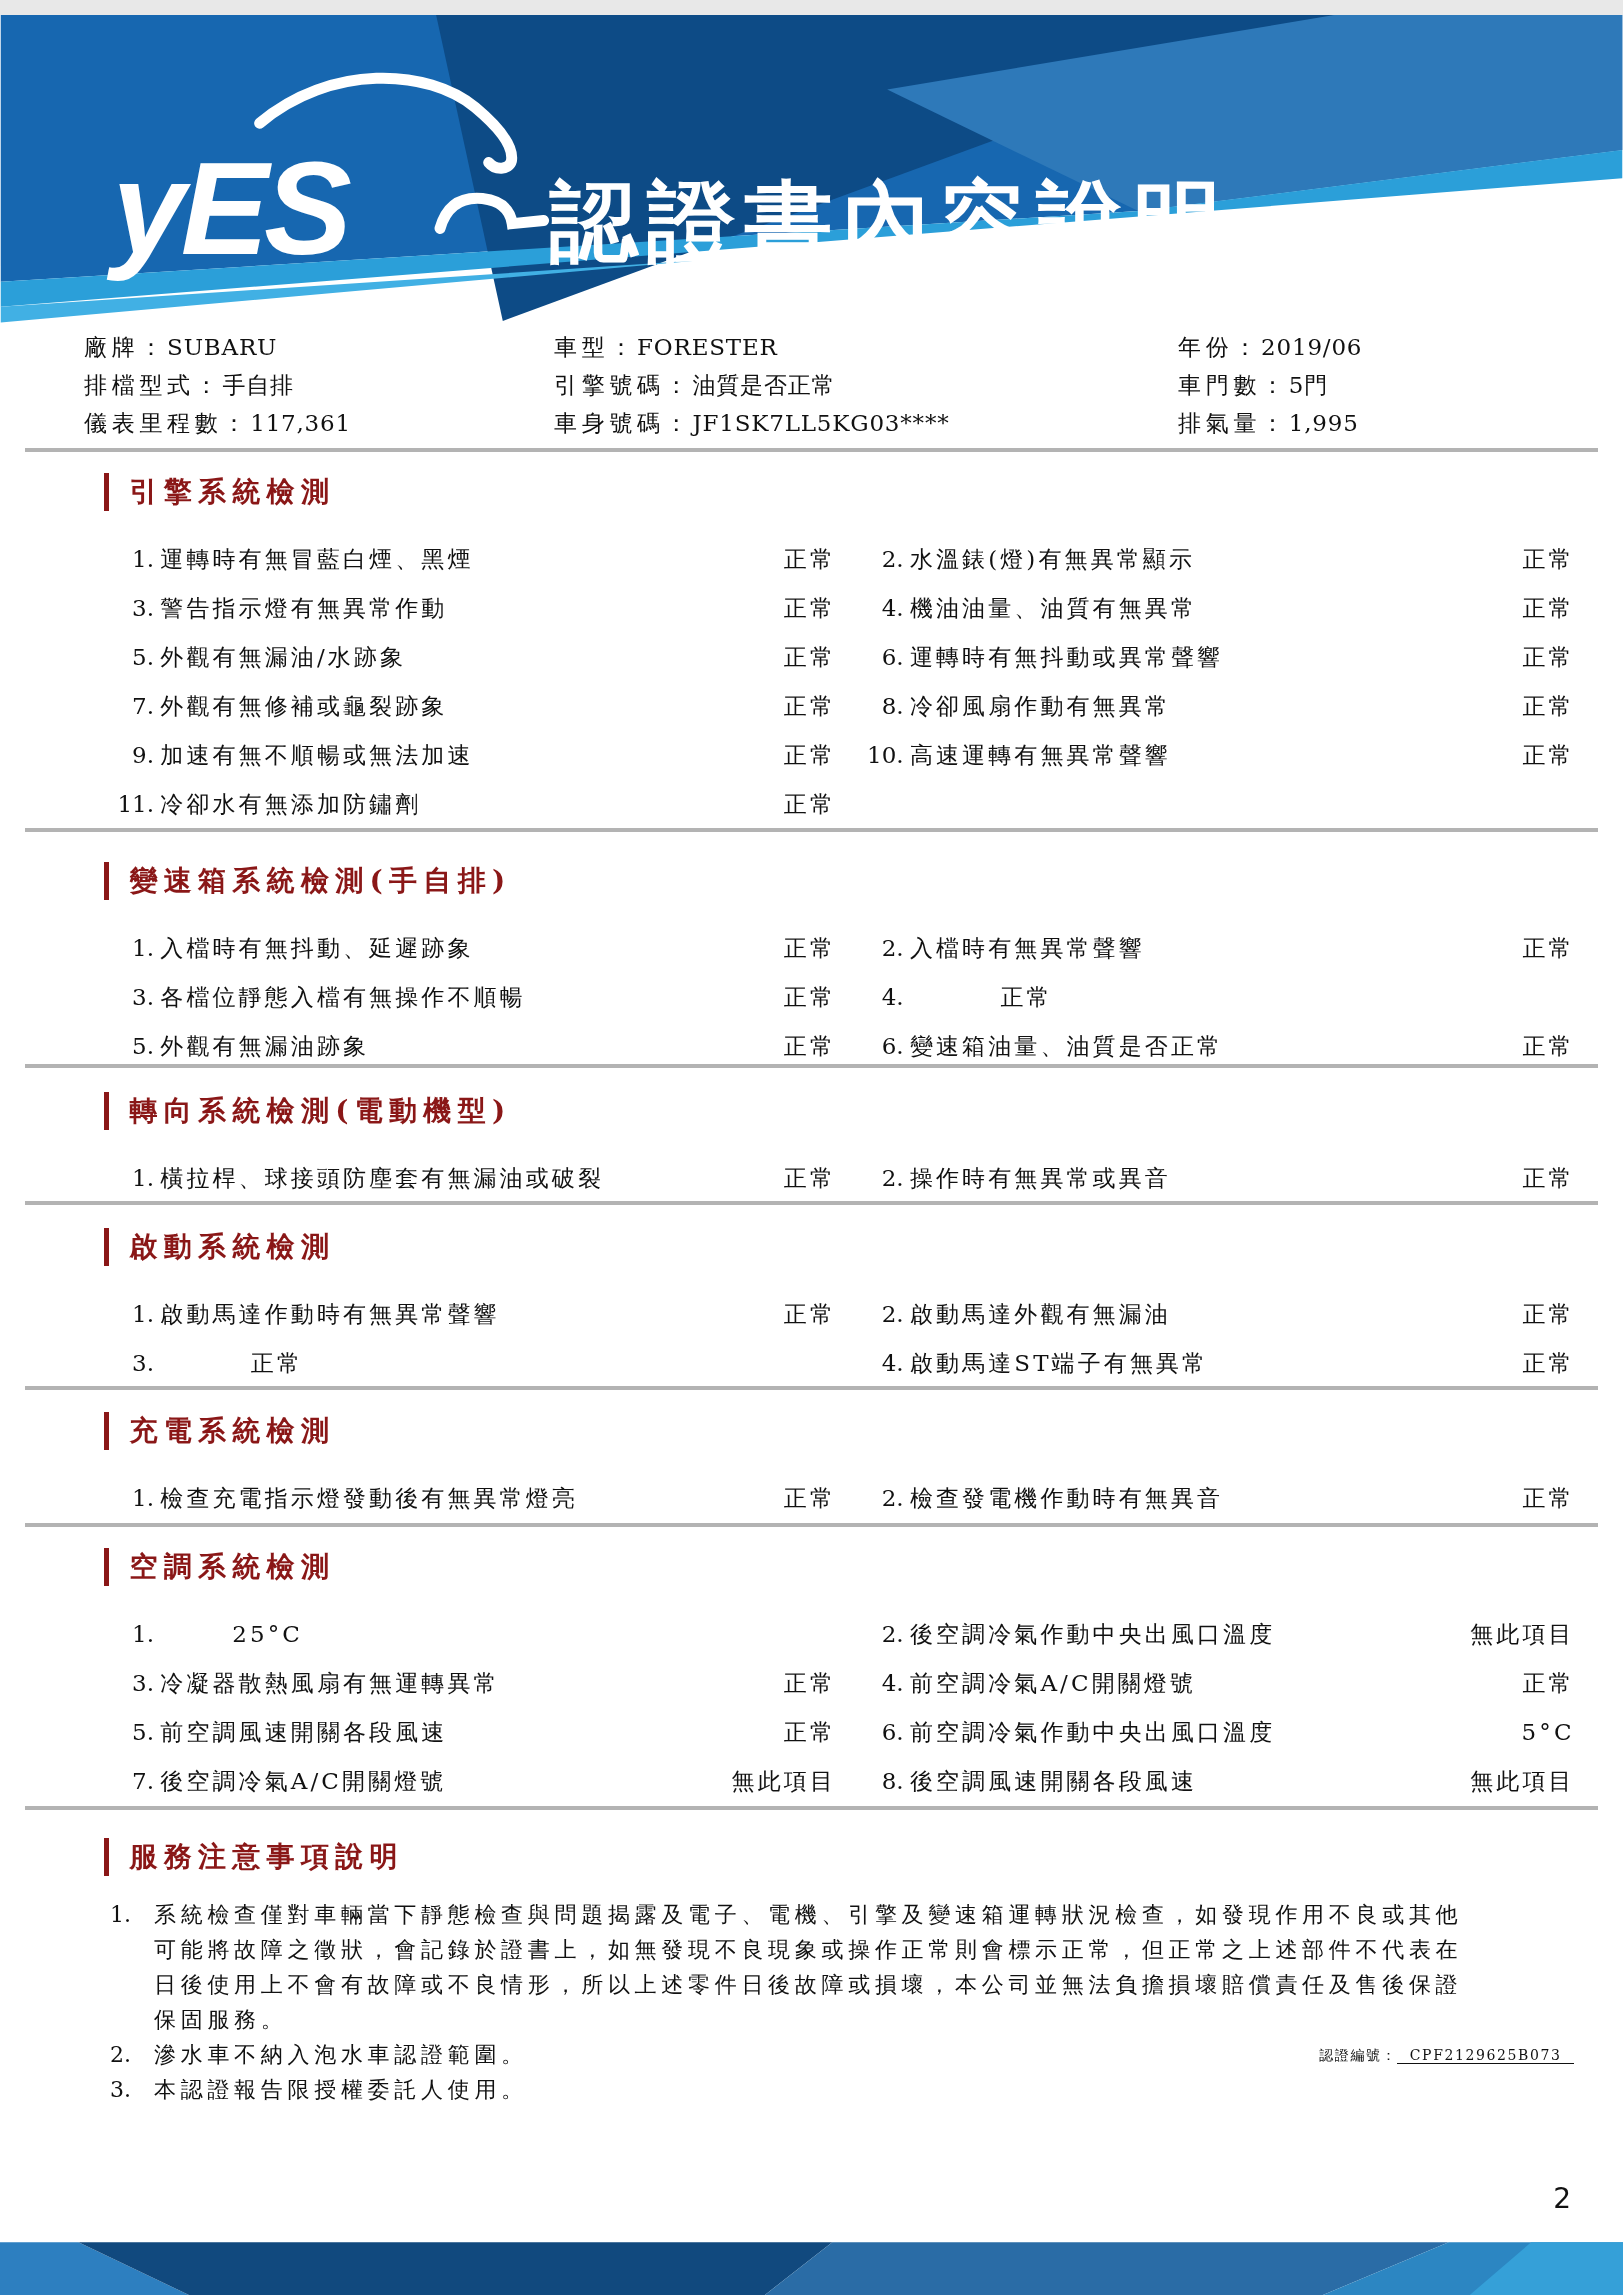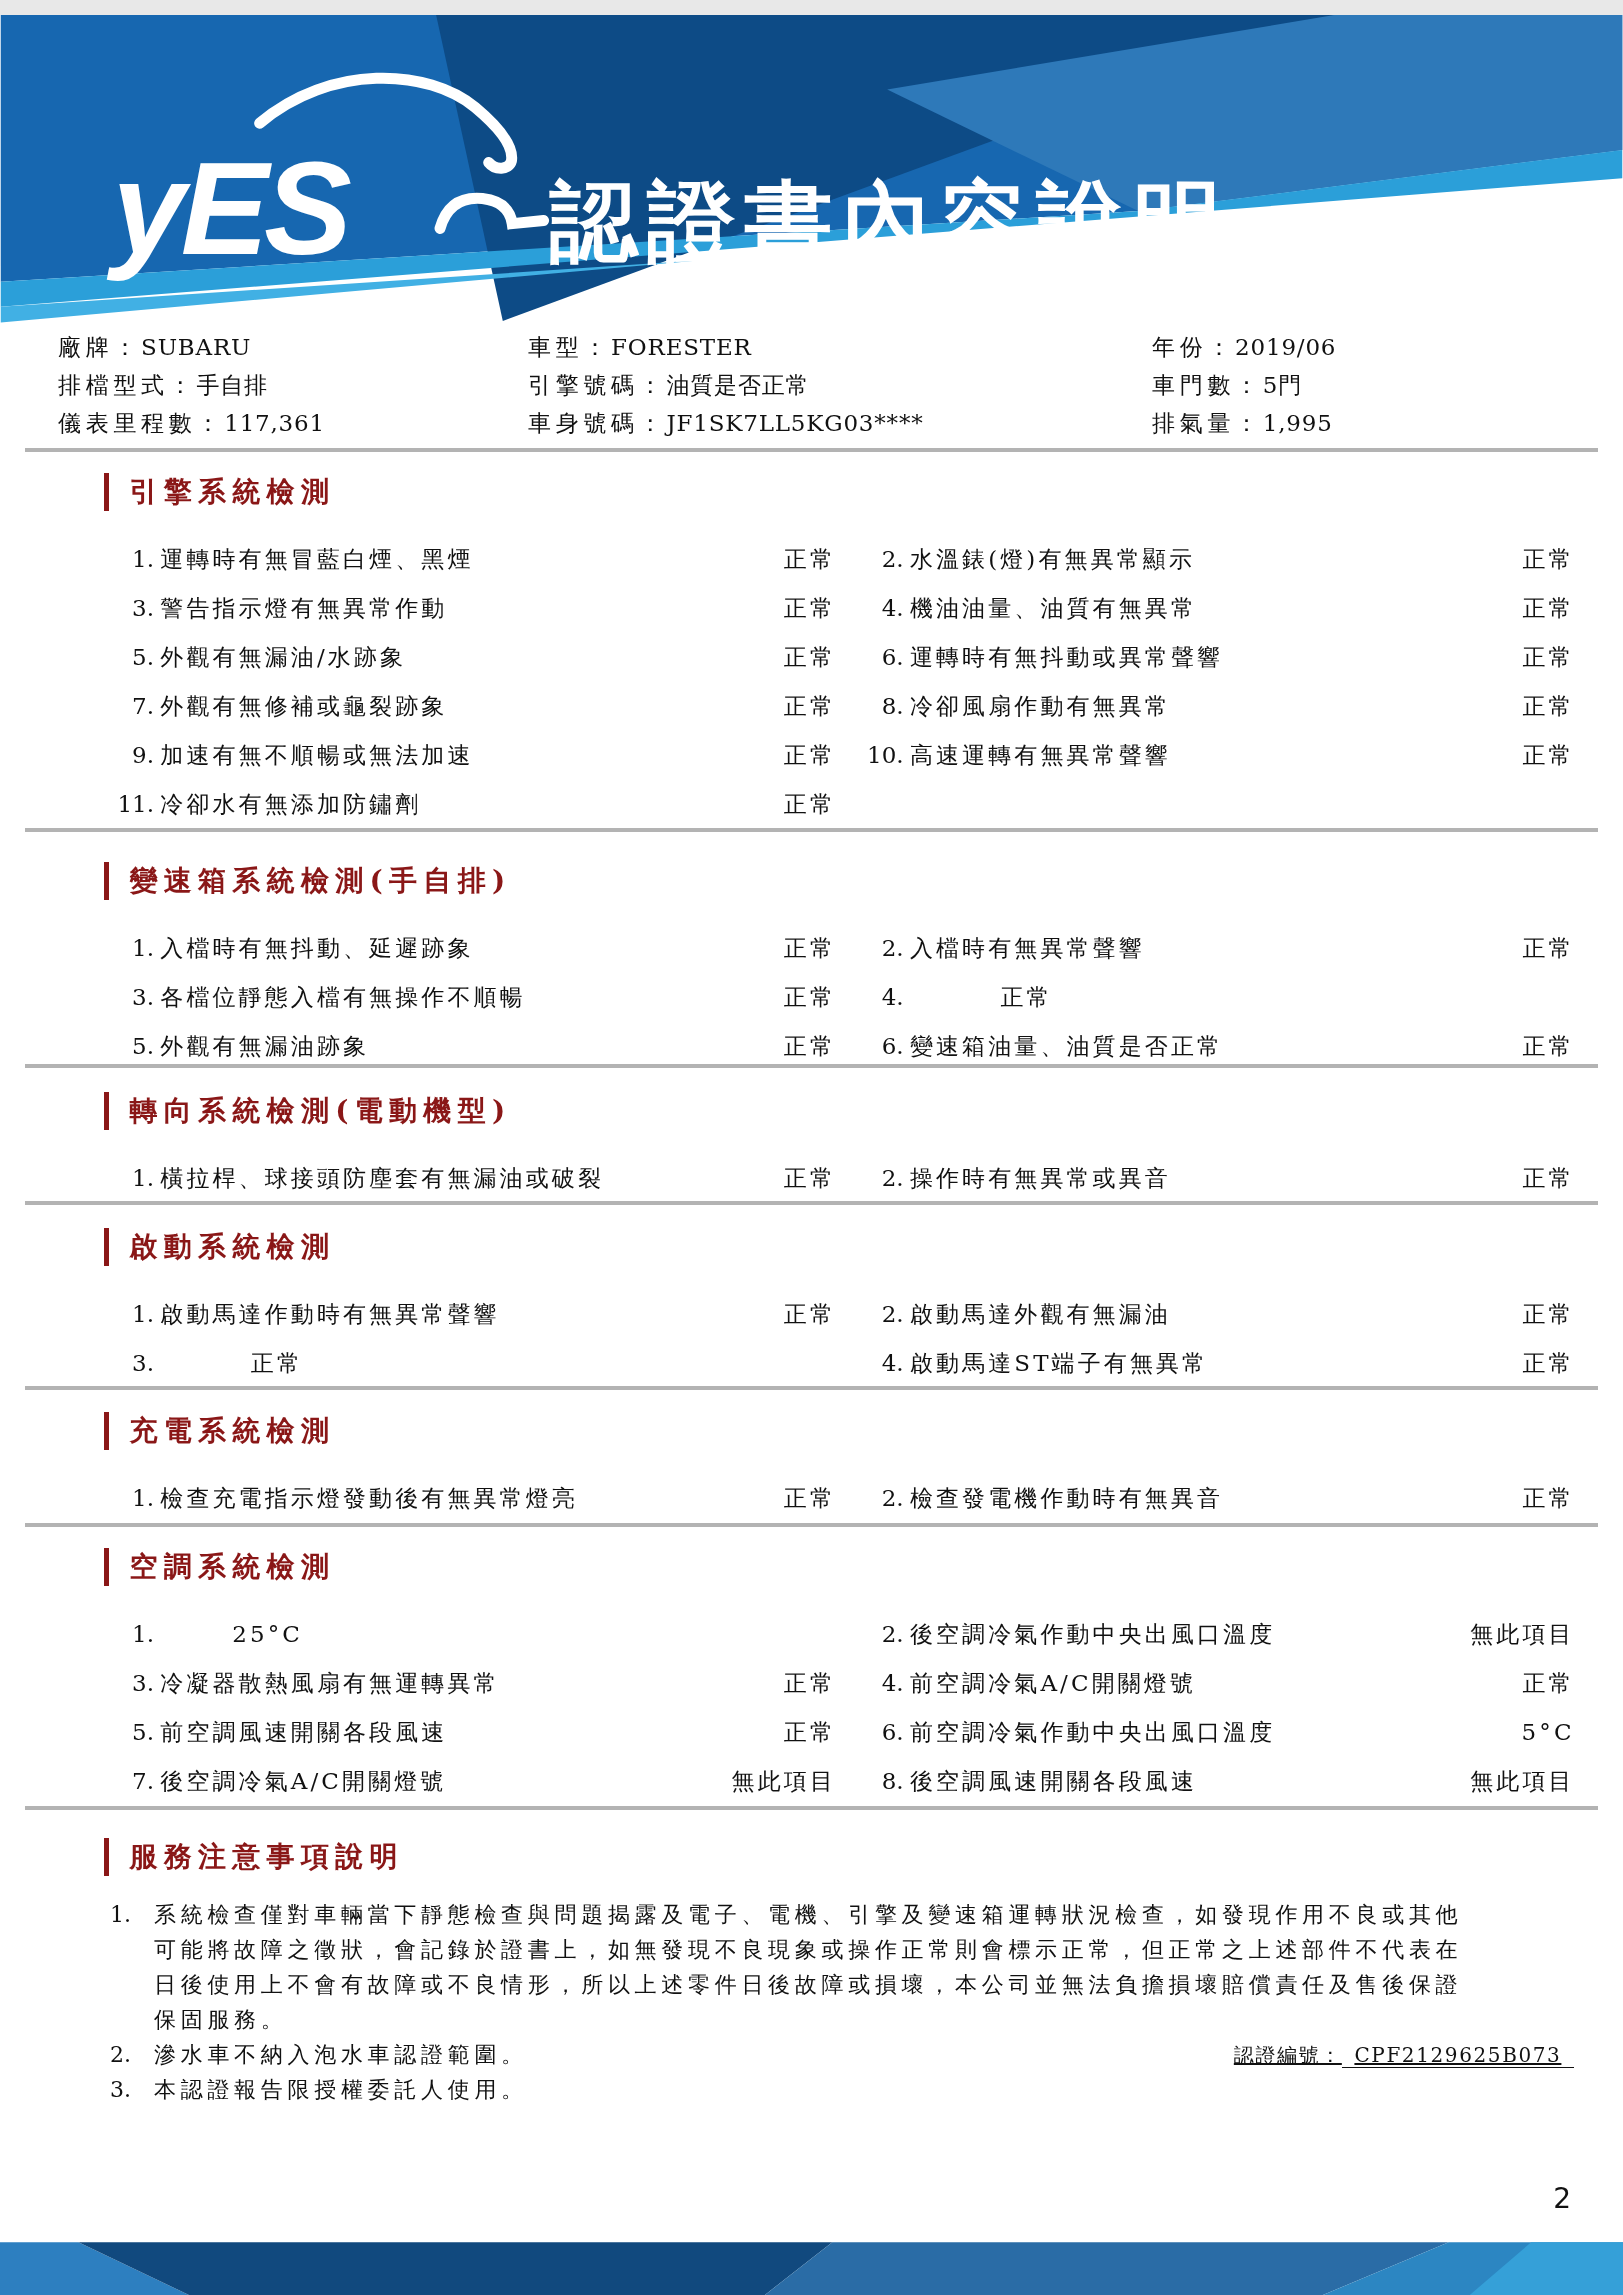--- a/index.html
+++ b/index.html
@@ -3,21 +3,21 @@
 <meta charset="utf-8">
 <style>
   html,body{margin:0;padding:0;background:#e8e8e8;}
   .page{position:relative;width:1623px;height:2295px;background:#ffffff;overflow:hidden;
         font-family:"DejaVu Serif","Liberation Serif",serif;color:#111;margin-top:15px;}
   svg{display:block;}
   .hdr{position:absolute;top:0;left:0;}
   .ftr{position:absolute;left:0;bottom:0;}
 
   .vehicle{position:absolute;top:313px;left:0;width:1347px;display:grid;
-           grid-template-columns:470px 624px auto;padding-left:58px;box-sizing:border-box;}
+           grid-template-columns:470px 624px auto;padding-left:84px;box-sizing:border-box;}
   .vcell{height:38px;line-height:38px;font-size:23px;letter-spacing:4.7px;white-space:nowrap;}
   .vcell .lat{letter-spacing:0.8px;}
 
   .sep{position:absolute;left:25px;width:1573px;height:3.9px;background:#b3b3b3;}
   .sep1{top:433px;} .sep2{top:813px;} .sep3{top:1049px;} .sep4{top:1186px;}
   .sep5{top:1371px;} .sep6{top:1508px;} .sep7{top:1791px;}
 
   .section{position:absolute;left:0;width:1623px;}
   .sec-title{margin-left:104px;border-left:5.5px solid #8a1717;padding-left:20.4px;
              color:#8a1717;font-weight:bold;font-size:28px;height:38px;line-height:38px;
@@ -28,22 +28,22 @@
   .half.rightcol{width:715px;margin-left:23.6px;}
   .num{width:44px;text-align:right;flex:none;letter-spacing:0;}
   .itext{margin-left:6.3px;flex:1;white-space:nowrap;overflow:hidden;}
   .result{width:149px;text-align:right;flex:none;white-space:nowrap;}
 
   .notes{position:absolute;top:1882px;left:0;width:1623px;}
   .note{display:flex;padding-left:110px;font-size:22px;line-height:35px;letter-spacing:4.7px;}
   .note .nnum{width:44px;flex:none;letter-spacing:0;}
   .note .ntext{width:1319px;}
 
-  .certline{position:absolute;top:2025px;right:49px;font-size:20px;line-height:31px;
-            letter-spacing:1.6px;white-space:nowrap;text-decoration:underline;}
+  .certline{position:absolute;top:2025px;right:49px;font-size:14px;line-height:31px;
+            letter-spacing:1.6px;white-space:nowrap;}
   .certline .certval{border-bottom:1.6px solid #111;padding:0 12.6px;letter-spacing:1.6px;}
 
   .pagenum{position:absolute;top:2167px;left:1516px;width:55px;text-align:right;
            font-size:28px;font-family:"DejaVu Sans","Liberation Sans",sans-serif;}
 </style>
 </head>
 <body>
 
 <div class="page">
 

